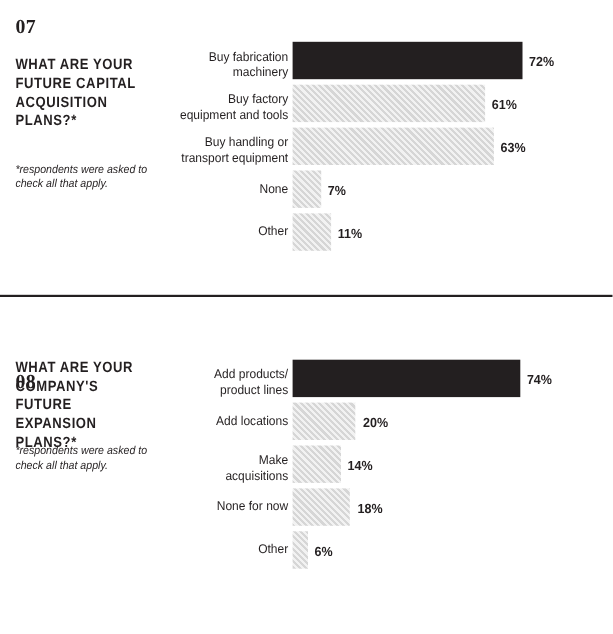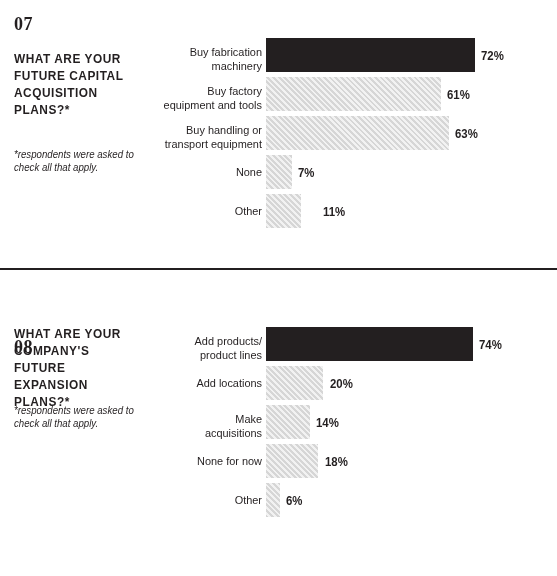--- a/index.html
+++ b/index.html
@@ -179,21 +179,21 @@
 
       <div class="bar-row" style="top:155px;">
         <div class="bar-label" style="top:11px;">None</div>
         <div class="bar hatched" style="top:0px; width:26px; height:34px;"></div>
         <div class="bar-value" style="left:298px; top:12px;">7%</div>
       </div>
 
       <div class="bar-row" style="top:194px;">
         <div class="bar-label" style="top:11px;">Other</div>
         <div class="bar hatched" style="top:0px; width:35px; height:34px;"></div>
-        <div class="bar-value" style="left:307px; top:12px;margin-left:16px;">11%</div>
+        <div class="bar-value" style="left:307px; top:12px;">11%</div>
       </div>
 
     </div>
   </div>
 
   <div class="divider" style="top:268px;"></div>
 
   <div class="section">
 
     <div class="left-col" style="top:289px;margin-top:48px;">

